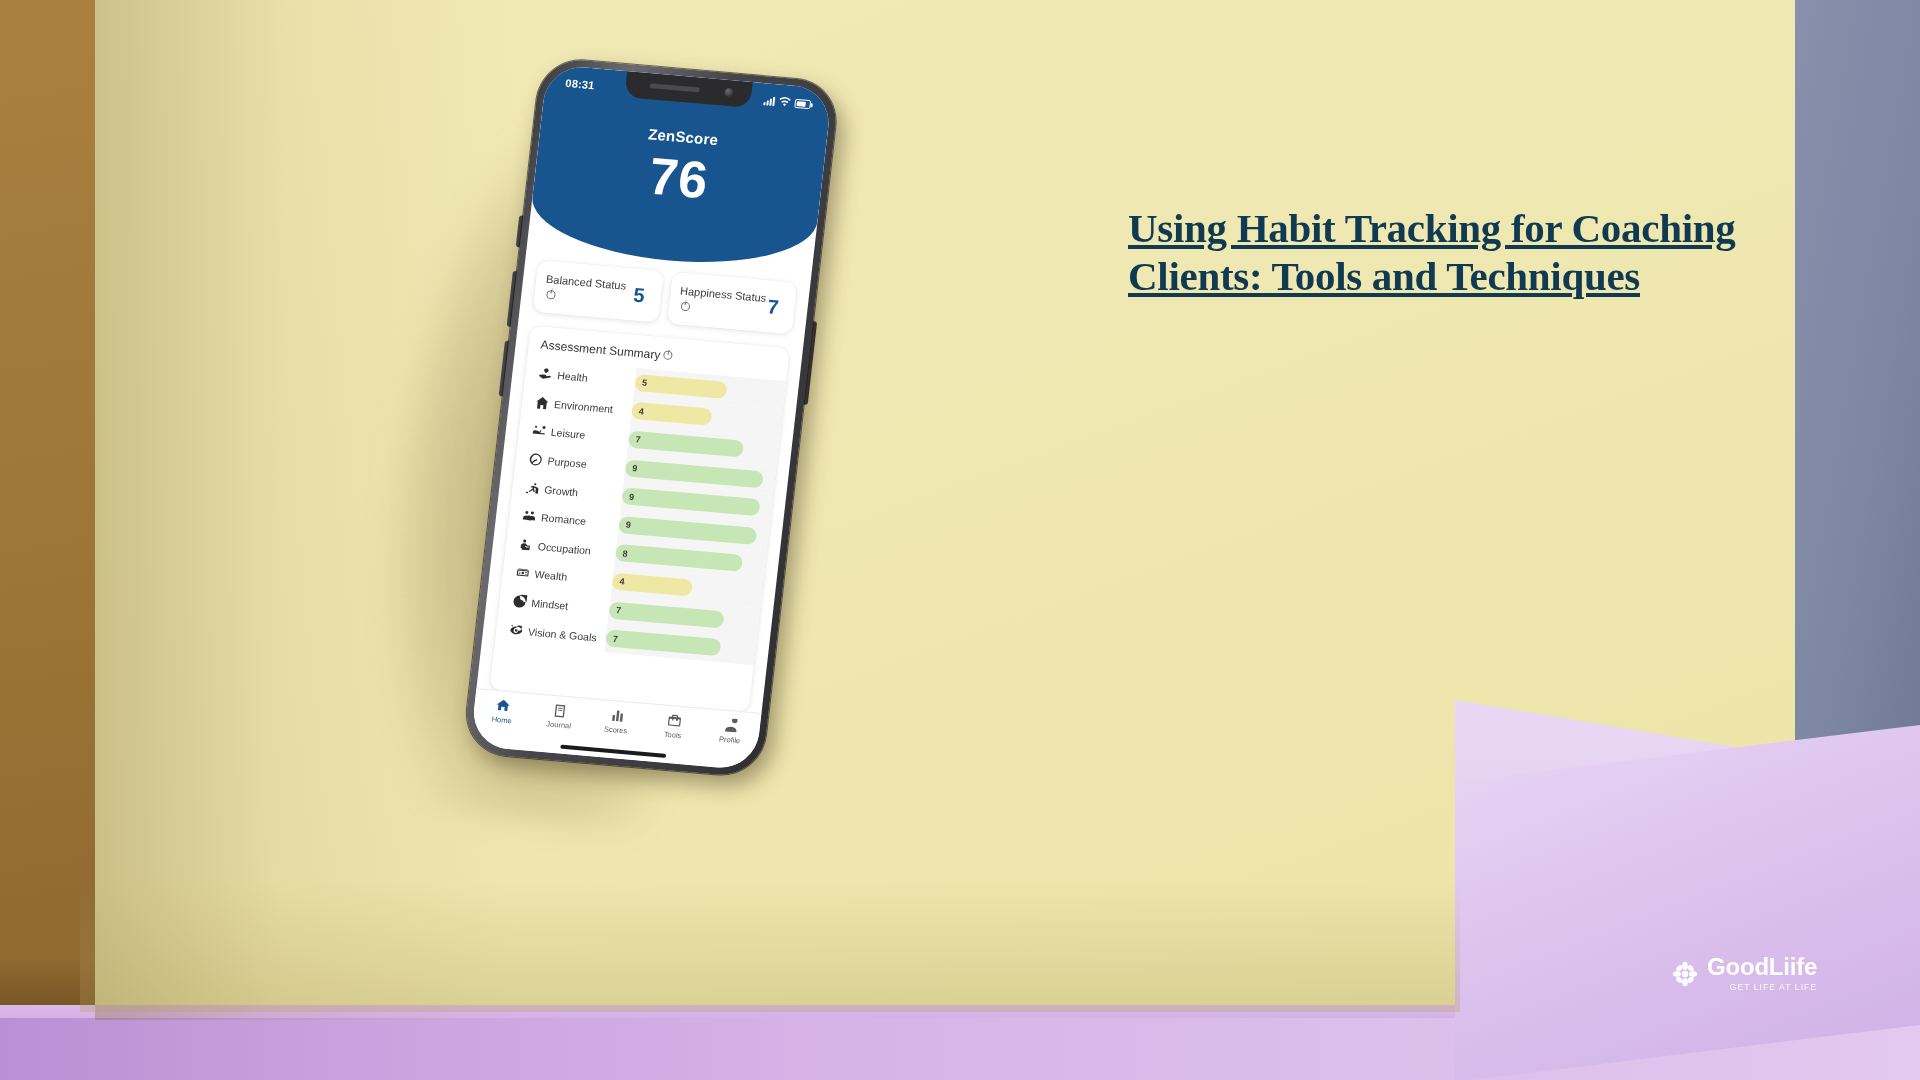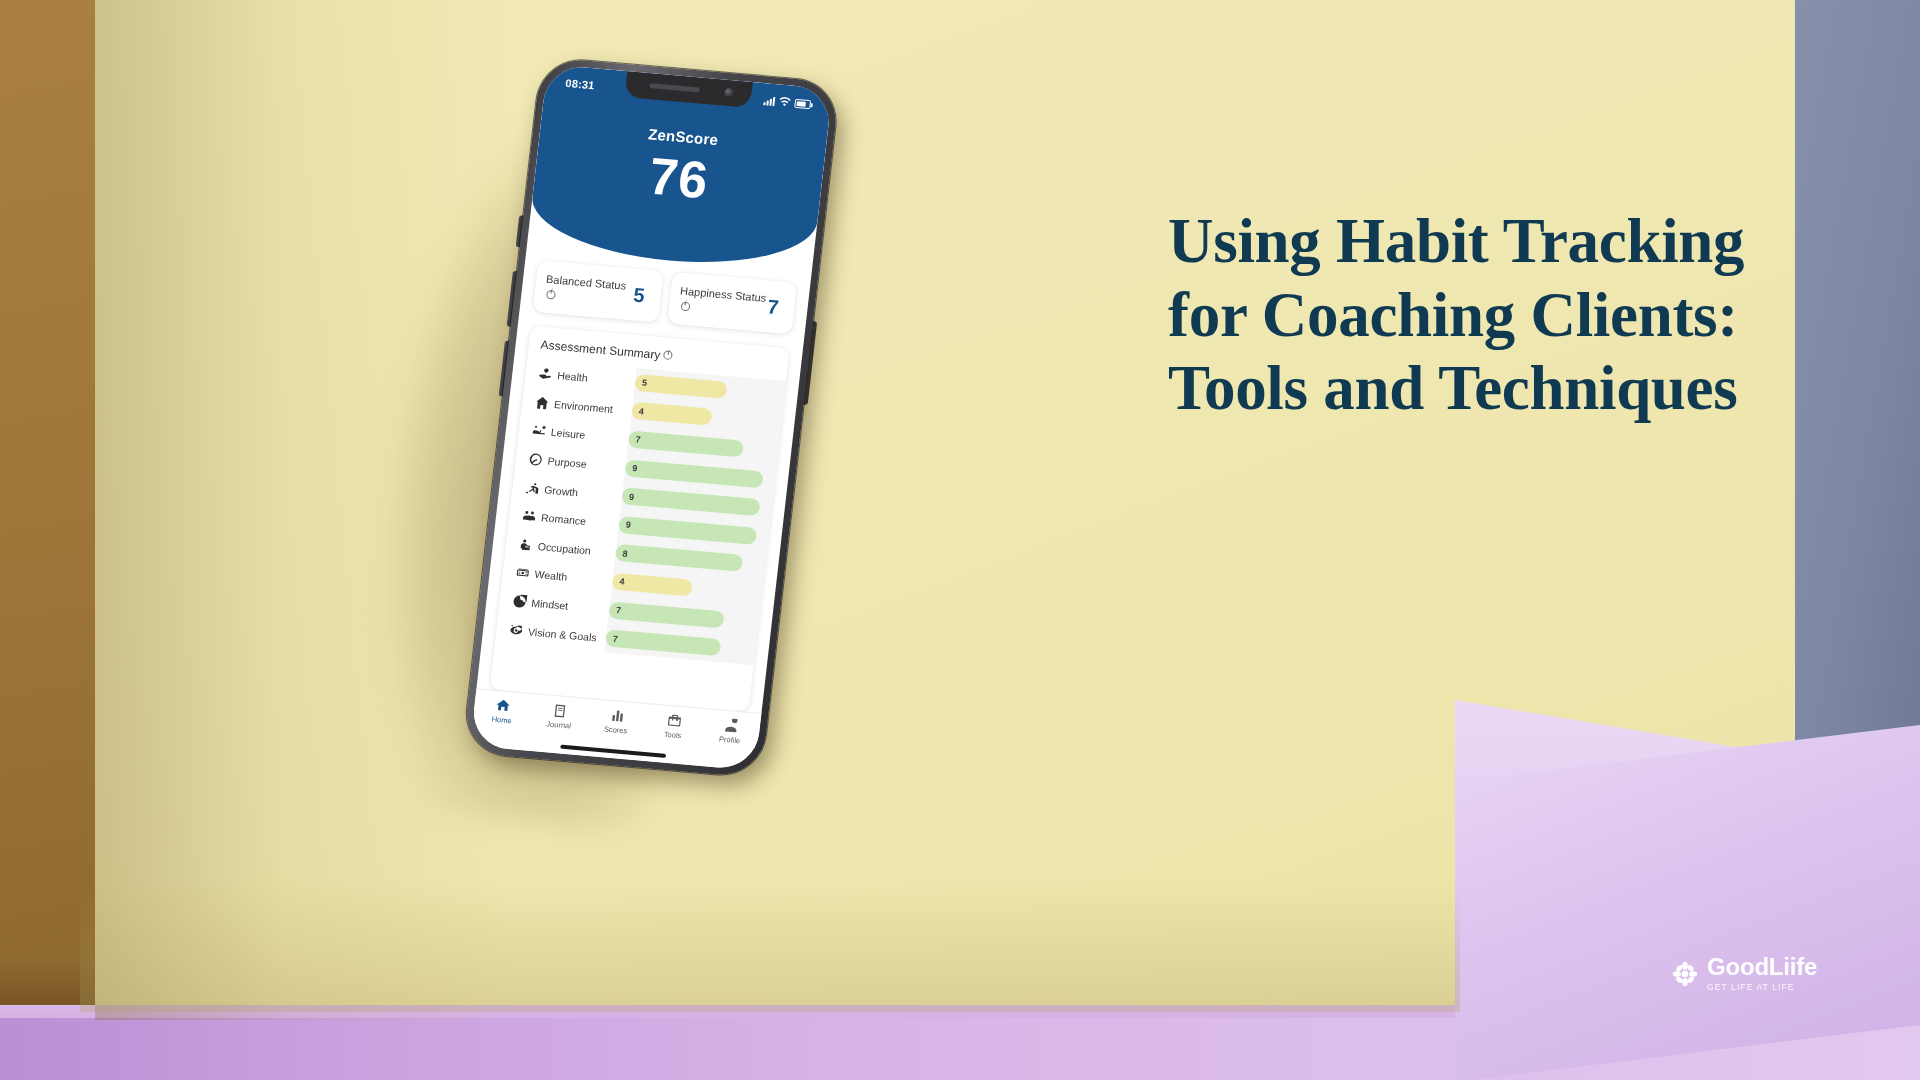--- a/index.html
+++ b/index.html
@@ -165,29 +165,29 @@
   .nav-item{ flex:1; display:flex; flex-direction:column; align-items:center; gap:2px;}
   .nav-item svg{ width:15px; height:15px; fill:#5c5c5c; }
   .nav-item .nlab{ font-size:7.5px; color:#5c5c5c; }
   .nav-item.active svg{ fill:#18558e; }
   .nav-item.active .nlab{ color:#18558e; }
   .home-ind{ position:absolute; left:50%; transform:translateX(-50%); bottom:5px;
     width:106px; height:4px; background:#1b1b1b; border-radius:3px; z-index:6;}
 
   
   #headline{
-    position:absolute; left:1168px; top:205px; width:620px;
+    position:absolute; left:1128px; top:205px; width:620px;
     font-family:"Liberation Serif", serif;
-    font-size:63px; line-height:1.17; font-weight:700;
-    color:#0f3a52; letter-spacing:-.3px;
+    font-size:41px; line-height:1.17; font-weight:700;
+    color:#0f3a52; letter-spacing:-.3px;text-decoration:underline;
   }
 
   
   #logo{
-    position:absolute; left:1672px; top:955px; display:flex; align-items:center; gap:9px;
+    position:absolute; left:1672px; top:955px; display:flex; align-items:center; gap:9px;text-align:right;
   }
   #logo .mark{ width:26px; height:26px; position:relative; }
   #logo .mark svg{ width:26px; height:26px; fill:#ffffff; }
   #logo .words{ display:flex; flex-direction:column; }
   #logo .wname{ font-size:24px; font-weight:700; color:#fff; letter-spacing:-.2px; line-height:1;}
   #logo .wtag{ font-size:8.5px; color:#fff; letter-spacing:1.1px; margin-top:3px; opacity:.92;}
 </style>
 </head>
 <body>
 

